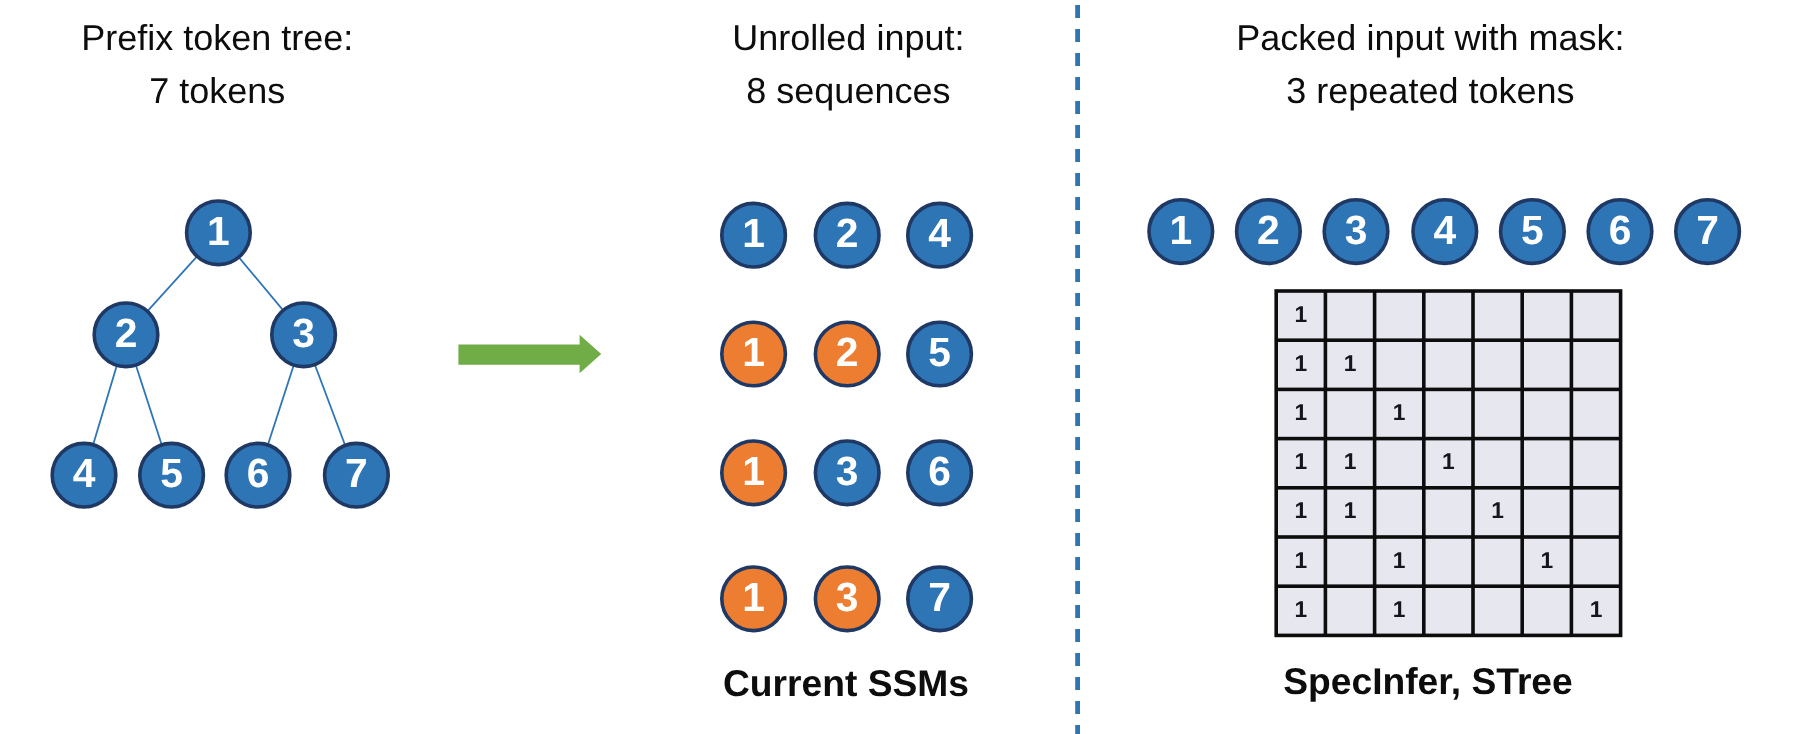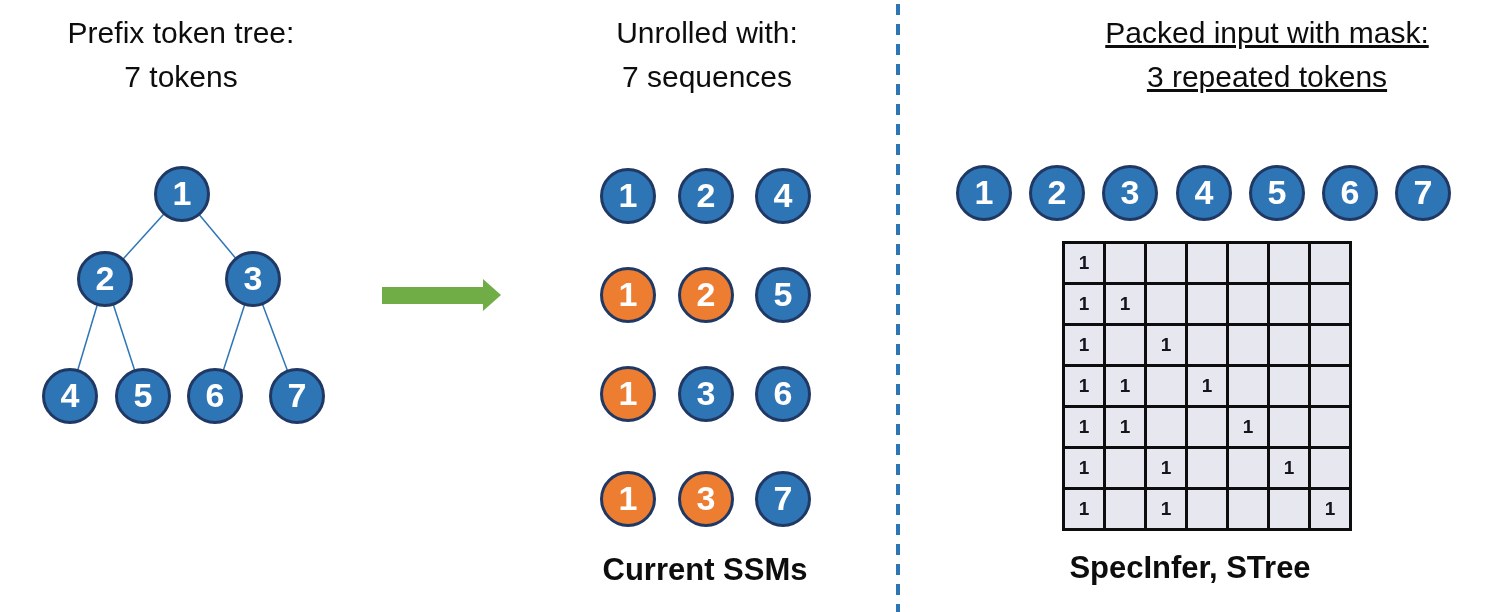--- a/index.html
+++ b/index.html
@@ -86,29 +86,29 @@
       <line x1="105" y1="279" x2="143" y2="396" stroke="#2E75B6" stroke-width="1.5"></line>
       <line x1="253" y1="279" x2="215" y2="396" stroke="#2E75B6" stroke-width="1.5"></line>
       <line x1="253" y1="279" x2="297" y2="396" stroke="#2E75B6" stroke-width="1.5"></line>
     </svg>
 
   <svg class="arrow-svg" width="1509" height="612">
     <polygon id="arrow-shape" points="382,287 483,287 483,279 501,295 483,311 483,304 382,304" fill="#70AD47"></polygon>
   </svg>
 
   <div class="title" style="left:507px; top:11px;">
-    <div>Unrolled with:</div>
-    <div>7 sequences</div>
+    <div>Unrolled input:</div>
+    <div>8 sequences</div>
   </div>
 
   <div class="caption" style="left:545px; top:552px;text-align:center;">Current SSMs</div>
 
   <div class="divider" style="left: 896px; background: repeating-linear-gradient(rgb(46, 117, 182) 0px, rgb(46, 117, 182) 11px, transparent 11px, transparent 20px);" id="panel-divider"></div>
 
-  <div class="title" style="left:1067px; top:11px;text-decoration:underline;">
+  <div class="title" style="left:992px; top:11px;">
     <div>Packed input with mask:</div>
     <div>3 repeated tokens</div>
   </div>
 
   <div class="mask-grid" style="left: 1062px; top: 241px; background: rgb(13, 13, 13);" id="mask-grid">
       <div class="mask-cell" style="background: rgb(231, 231, 240);">1</div>
       <div class="mask-cell" style="background: rgb(231, 231, 240);"></div>
       <div class="mask-cell" style="background: rgb(231, 231, 240);"></div>
       <div class="mask-cell" style="background: rgb(231, 231, 240);"></div>
       <div class="mask-cell" style="background: rgb(231, 231, 240);"></div>

